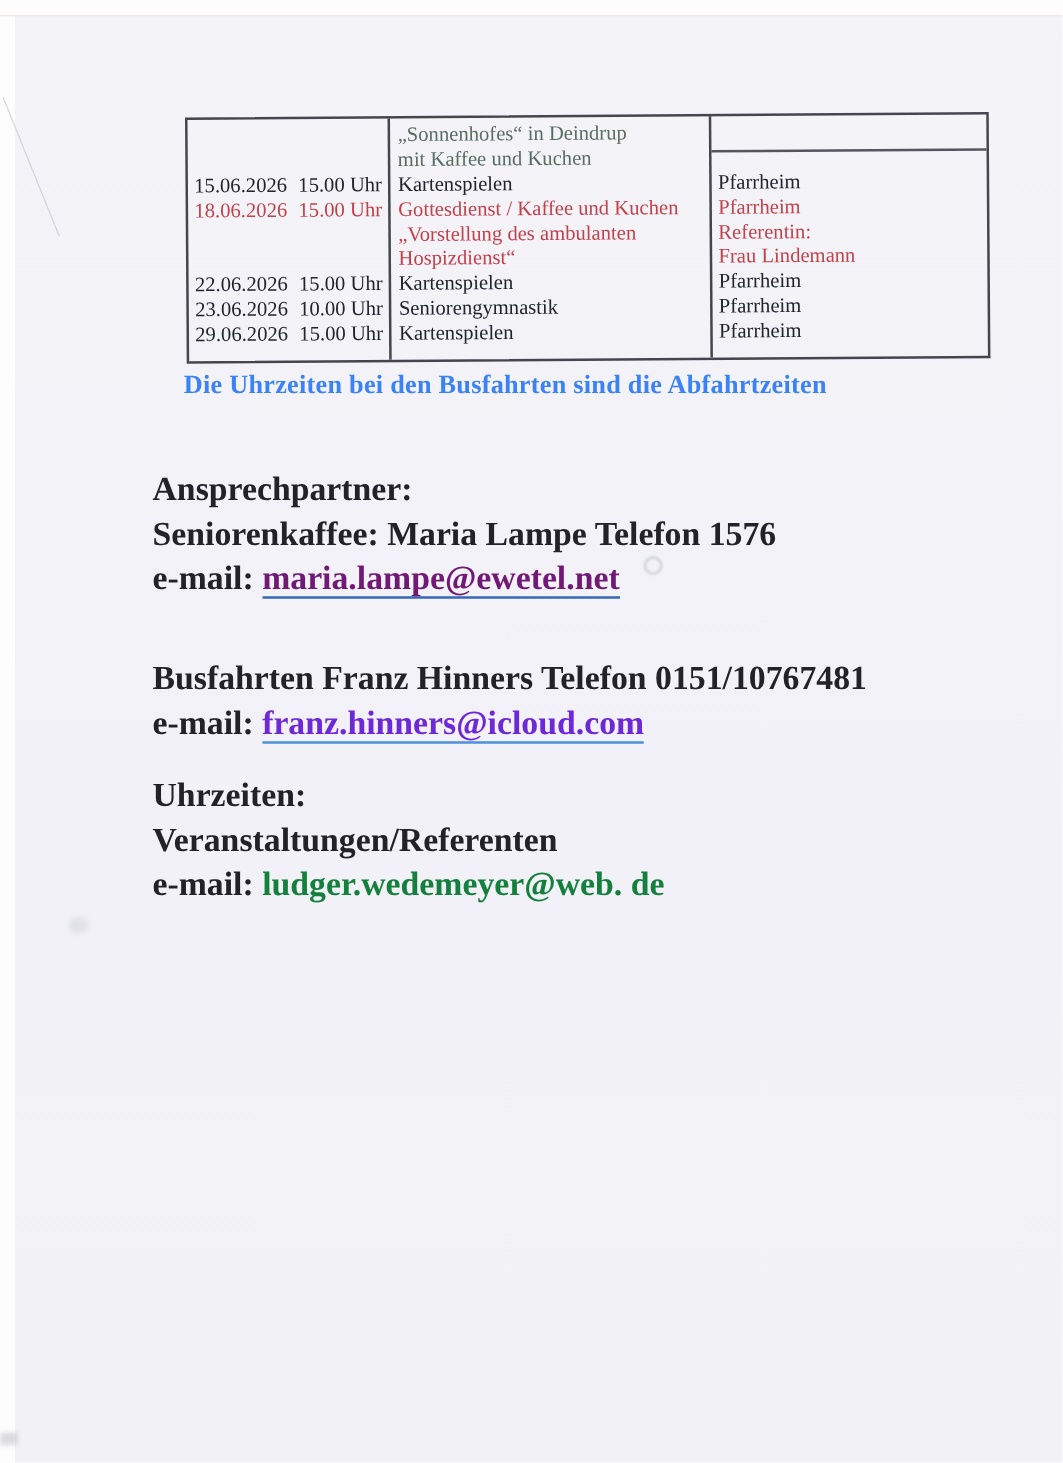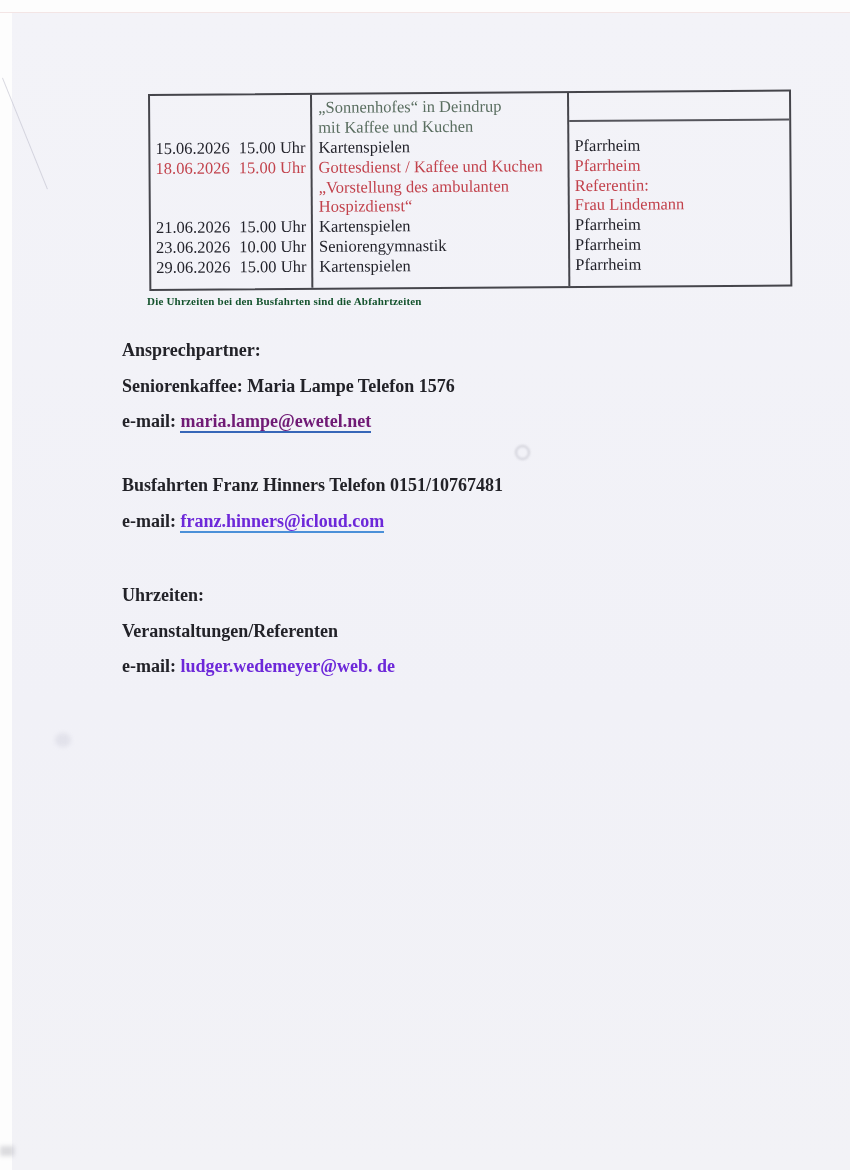--- a/index.html
+++ b/index.html
@@ -53,37 +53,37 @@
     font-size:16.5px;color:#23232b;
     white-space:nowrap;overflow:visible;
   }
   .ln .t{margin-left:9px;}
   .red{color:#c2424c;}
   .green{color:#5a6e60;}
 
   
   .footnote{
     position:absolute;left:147px;top:295px;
-    font-size:11px;font-weight:bold;color:#14532d;
+    font-size:21px;font-weight:bold;color:#3b82f6;
     letter-spacing:.2px;white-space:nowrap;
   }
 
   
   .contact{
     position:absolute;left:122px;
-    font-size:18px;font-weight:bold;color:#222228;
-    line-height:35.5px;white-space:nowrap;
+    font-size:27px;font-weight:bold;color:#222228;
+    line-height:35.5px;white-space:nowrap;margin-top:41px;
   }
   .blockA{top:333px;}
-  .blockB{top:468px;font-family:Liberation Serif, serif;}
+  .blockB{top:484px;font-family:Liberation Serif, serif;}
   .blockC{top:578px;}
   a.mail{text-decoration:none;}
   .mail-dark{color:#701a75;border-bottom:2.5px solid #3767b8;}
   .mail-light{color:#6d28d9;border-bottom:2.5px solid #4b90d8;}
-  .mail-plain{color:#6d28d9;}
+  .mail-plain{color:#15803d;}
 </style>
 </head>
 <body>
 
 <div class="paper"></div>
 <div class="scan-edge-top"></div>
 <div class="crease"></div>
 <div class="smudge-a"></div>
 <div class="smudge-b"></div>
 <div class="smudge-c"></div>
@@ -93,21 +93,21 @@
   <div class="vline v2"></div>
   <div class="hseg"></div>
 
   <div class="col col1">
     <div class="ln"><span></span></div>
     <div class="ln"><span></span></div>
     <div class="ln"><span>15.06.2026</span><span class="t">15.00 Uhr</span></div>
     <div class="ln red"><span>18.06.2026</span><span class="t">15.00 Uhr</span></div>
     <div class="ln"><span></span></div>
     <div class="ln"><span></span></div>
-    <div class="ln"><span>21.06.2026</span><span class="t">15.00 Uhr</span></div>
+    <div class="ln"><span>22.06.2026</span><span class="t">15.00 Uhr</span></div>
     <div class="ln"><span>23.06.2026</span><span class="t">10.00 Uhr</span></div>
     <div class="ln"><span>29.06.2026</span><span class="t">15.00 Uhr</span></div>
   </div>
 
   <div class="col col2">
     <div class="ln green">„Sonnenhofes“ in Deindrup</div>
     <div class="ln green">mit Kaffee und Kuchen</div>
     <div class="ln">Kartenspielen</div>
     <div class="ln red">Gottesdienst / Kaffee und Kuchen</div>
     <div class="ln red">„Vorstellung des ambulanten</div>

